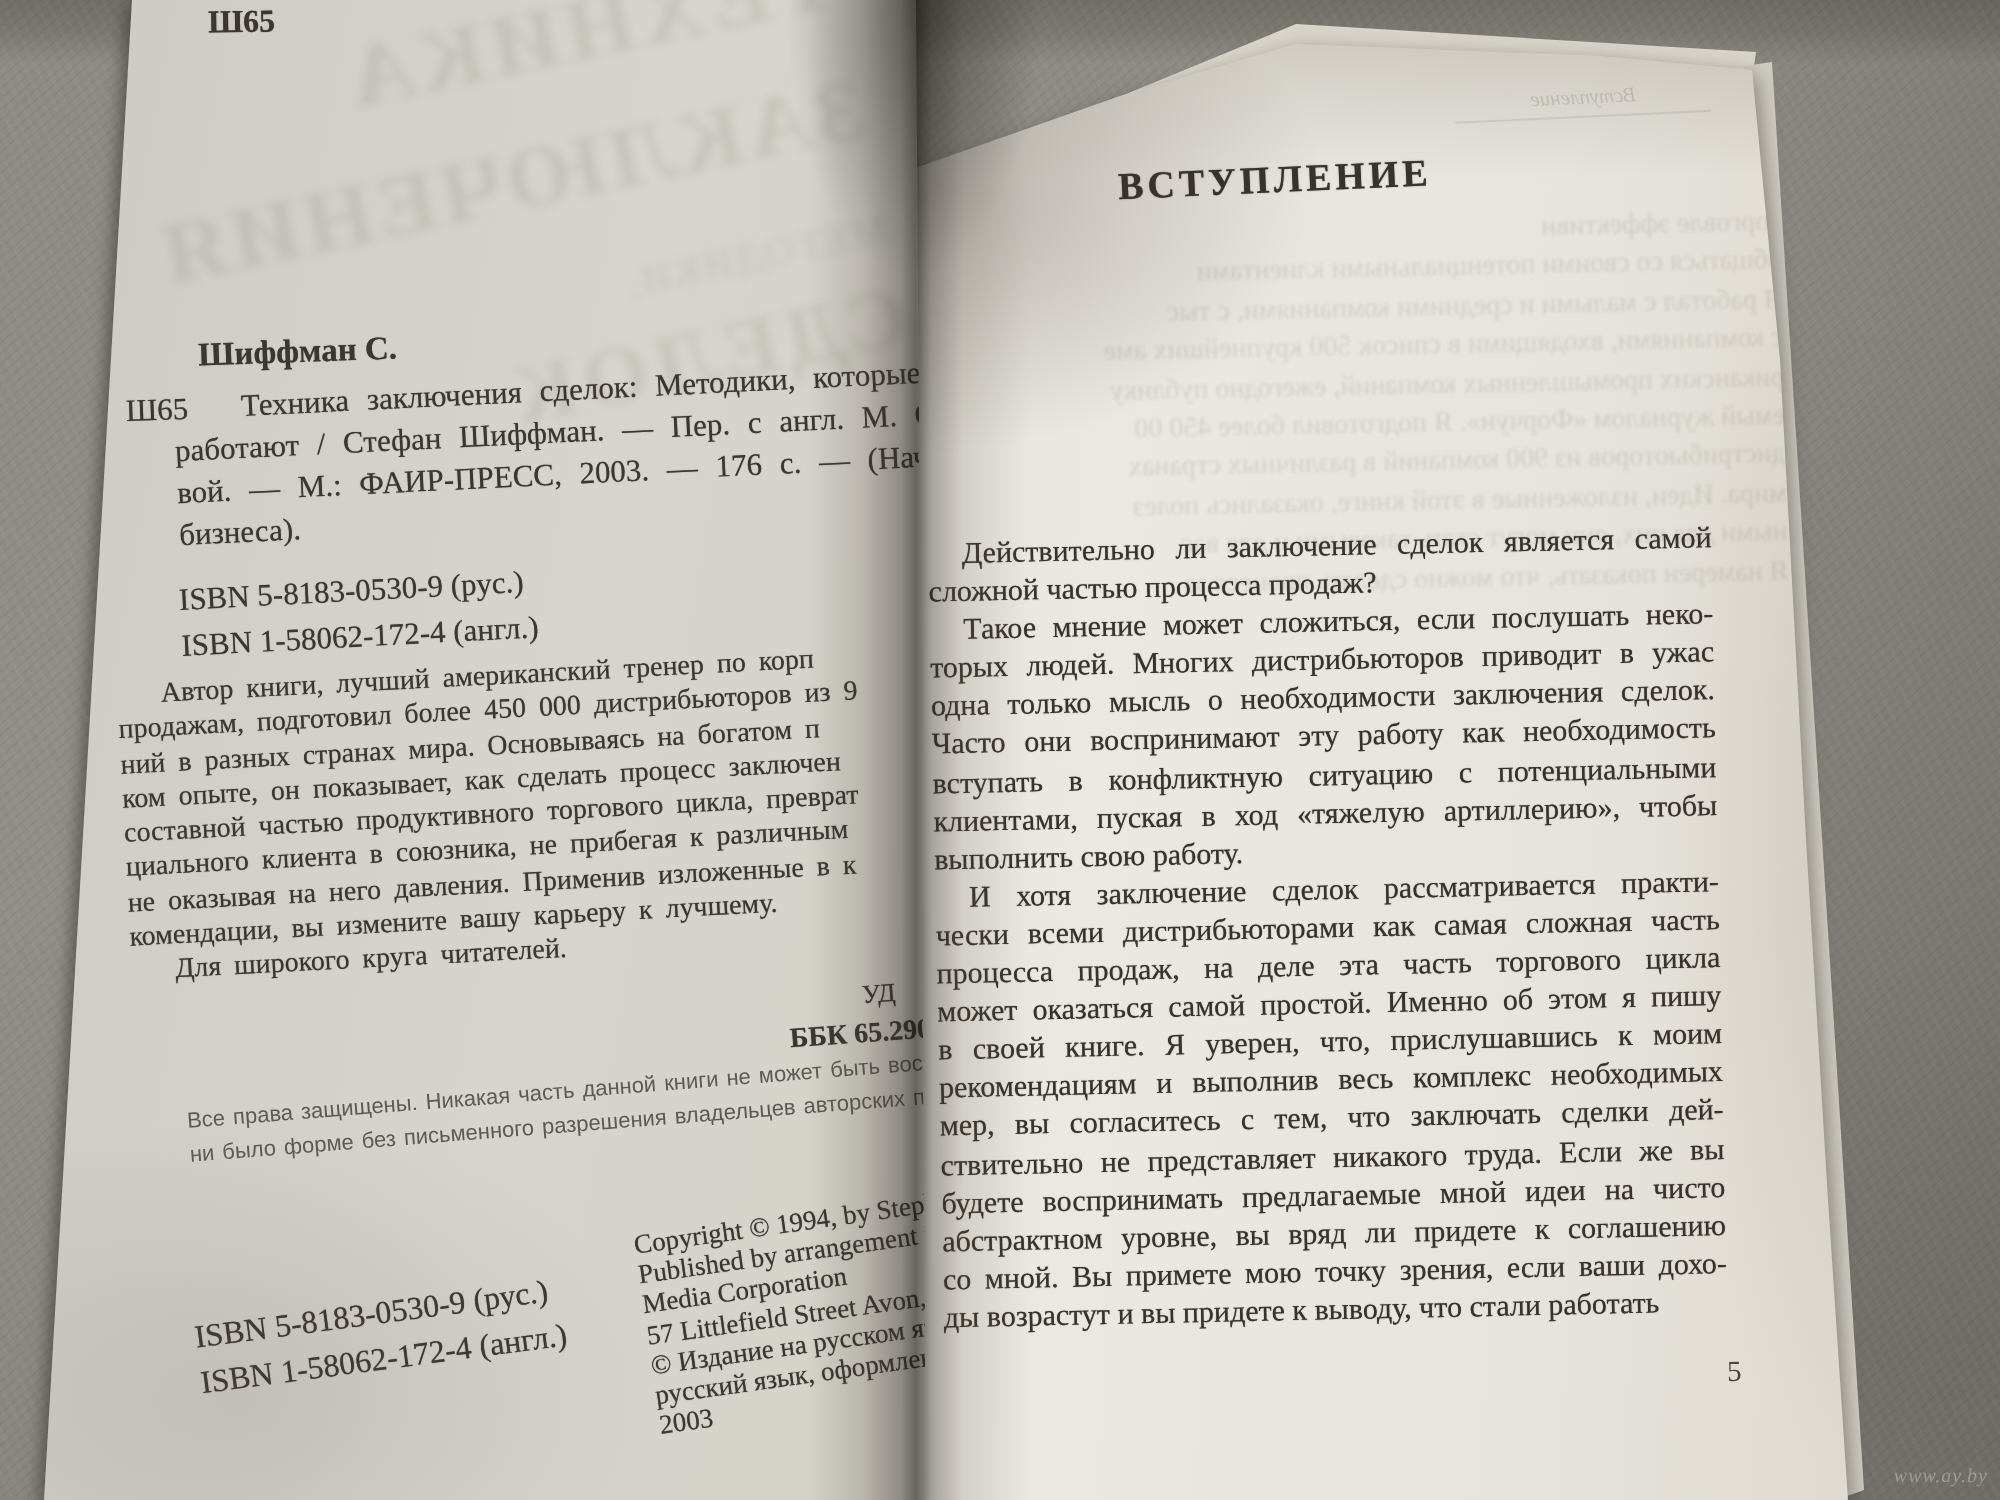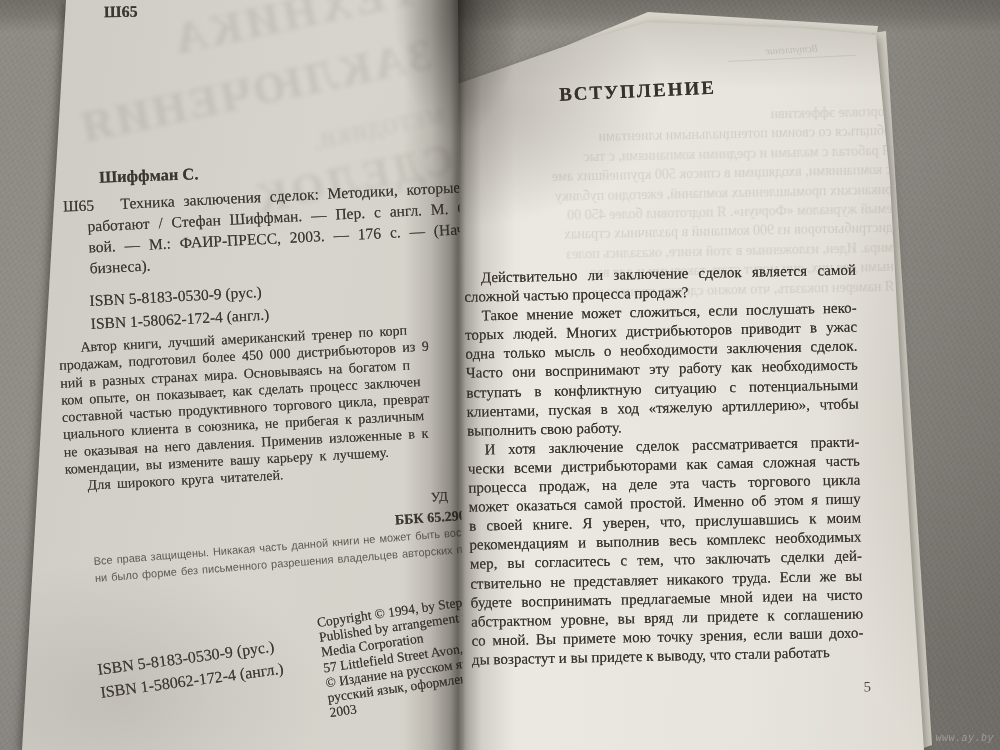--- a/index.html
+++ b/index.html
@@ -84,21 +84,21 @@
     transform:rotate(-7.5deg);transform-origin:left top;}
   .tl{white-space:nowrap;}
   
   .gutter{position:absolute;left:403px;top:0;width:112px;height:750px;pointer-events:none;
     background:linear-gradient(to right, rgba(0,0,0,0) 0%, rgba(62,56,48,0.18) 25%,
       rgba(48,43,37,0.42) 42%, rgba(25,22,19,0.58) 49%, rgba(48,43,37,0.36) 56%,
       rgba(90,84,74,0.16) 70%, rgba(0,0,0,0) 100%);}
   .gutter-top{position:absolute;left:392px;top:0;width:130px;height:140px;pointer-events:none;
     background:radial-gradient(ellipse at 50% 0%, rgba(20,18,15,0.38), rgba(0,0,0,0) 70%);}
   .watermark{position:absolute;right:6px;bottom:6px;font-size:10px;letter-spacing:0.5px;
-    font-family:Liberation Mono, monospace;color:rgba(236,234,229,0.35);font-style:italic;}
+    font-family:Liberation Serif, serif;color:rgba(236,234,229,0.35);font-style:italic;}
 </style>
 </head>
 <body>
 
 <div class="scene">
   <div class="bgtex"></div>
 
   <div class="sliver-top"></div>
   <div class="sliver-right"></div>
 

